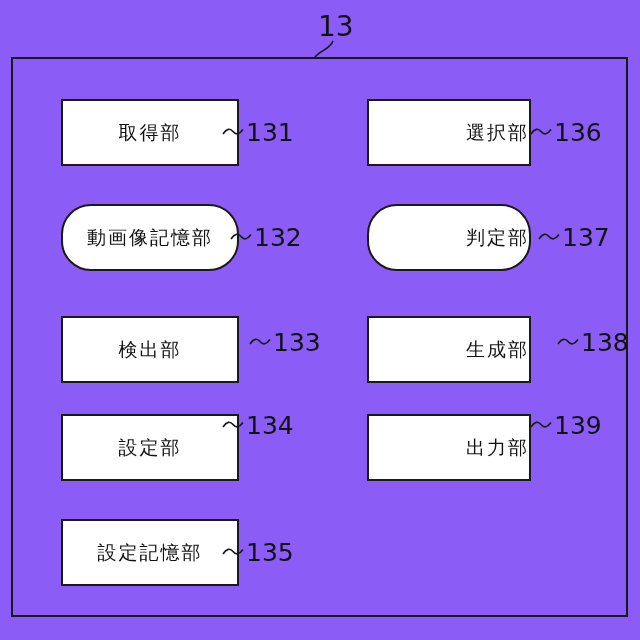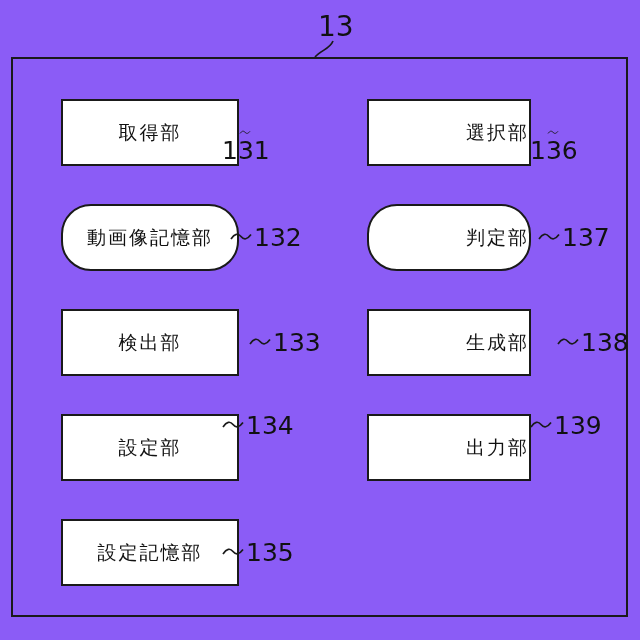--- a/index.html
+++ b/index.html
@@ -60,23 +60,23 @@
     display: flex;
     align-items: center;
     height: 36px;
     font-size: 25px;
     color: #111111;
     white-space: nowrap;
   }
   .ref-left  { left: 222px; }
   .ref-right { left: 530px; }
   .ref-label svg { display: block; margin-right: 2px; }
-  .r1 { top: 99px; }  .ref1 { top: 129px; flex-direction: column; }
+  .r1 { top: 99px; }  .ref1 { top: 114px; }
   .r2 { top: 204px; border-radius: 30px; } .ref2 { top: 219px; padding-left: 8px; }
-  .r3 { top: 309px; } .ref3 { top: 324px; padding-left: 27px; }
+  .r3 { top: 316px; } .ref3 { top: 324px; padding-left: 27px; }
   .r4 { top: 414px; } .ref4 { top: 407px; }
   .r5 { top: 519px; } .ref5 { top: 534px; }
 </style>
 </head>
 <body>
 
 <div class="stage">
 
   <div class="fig-num">
     <span>13</span>

